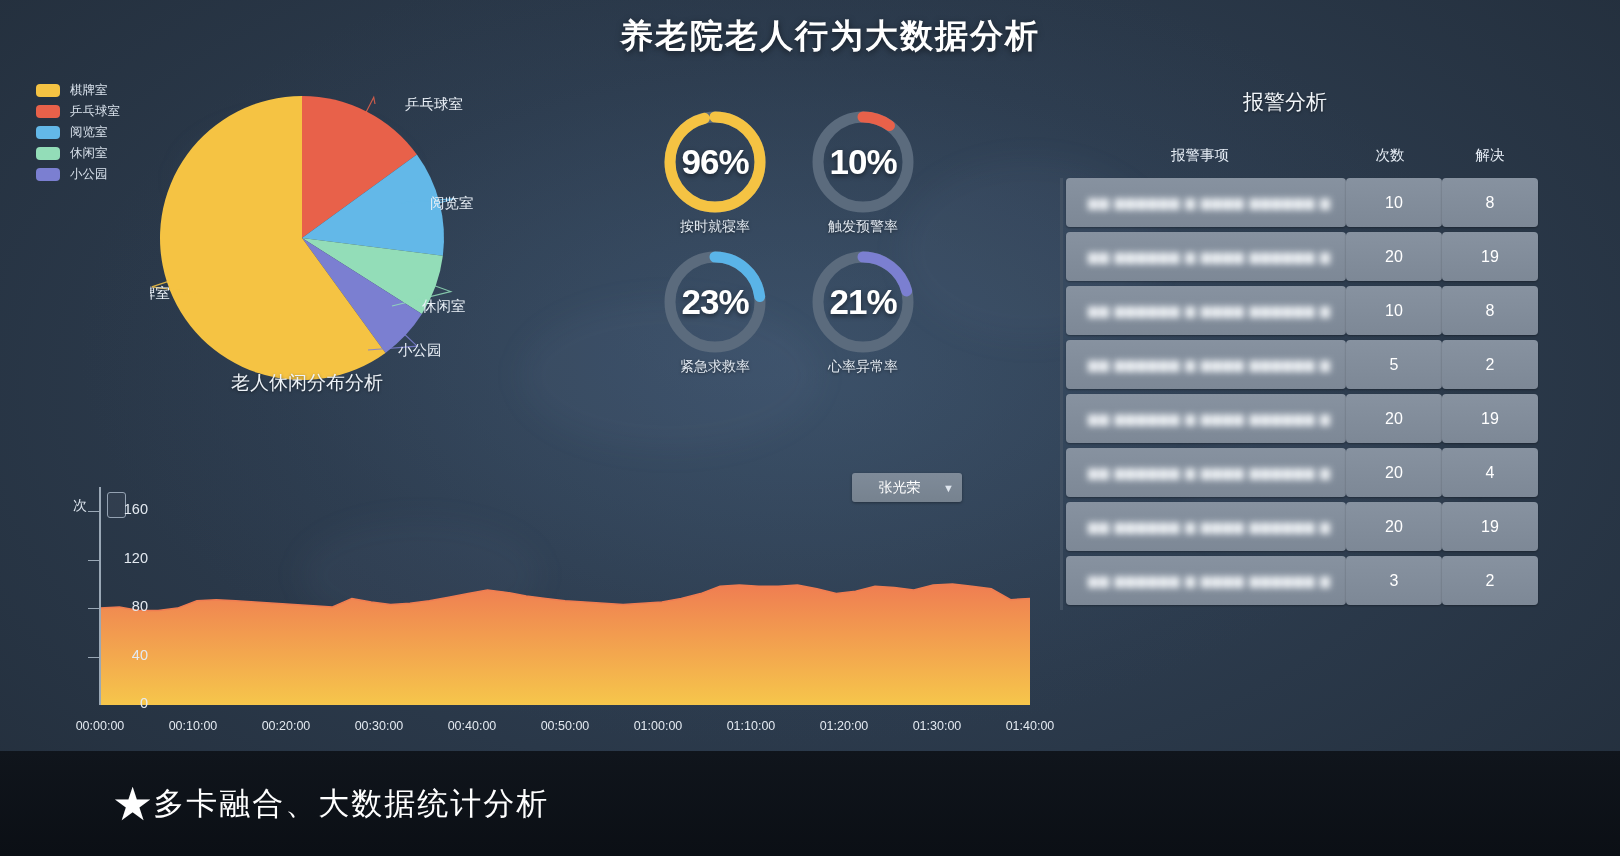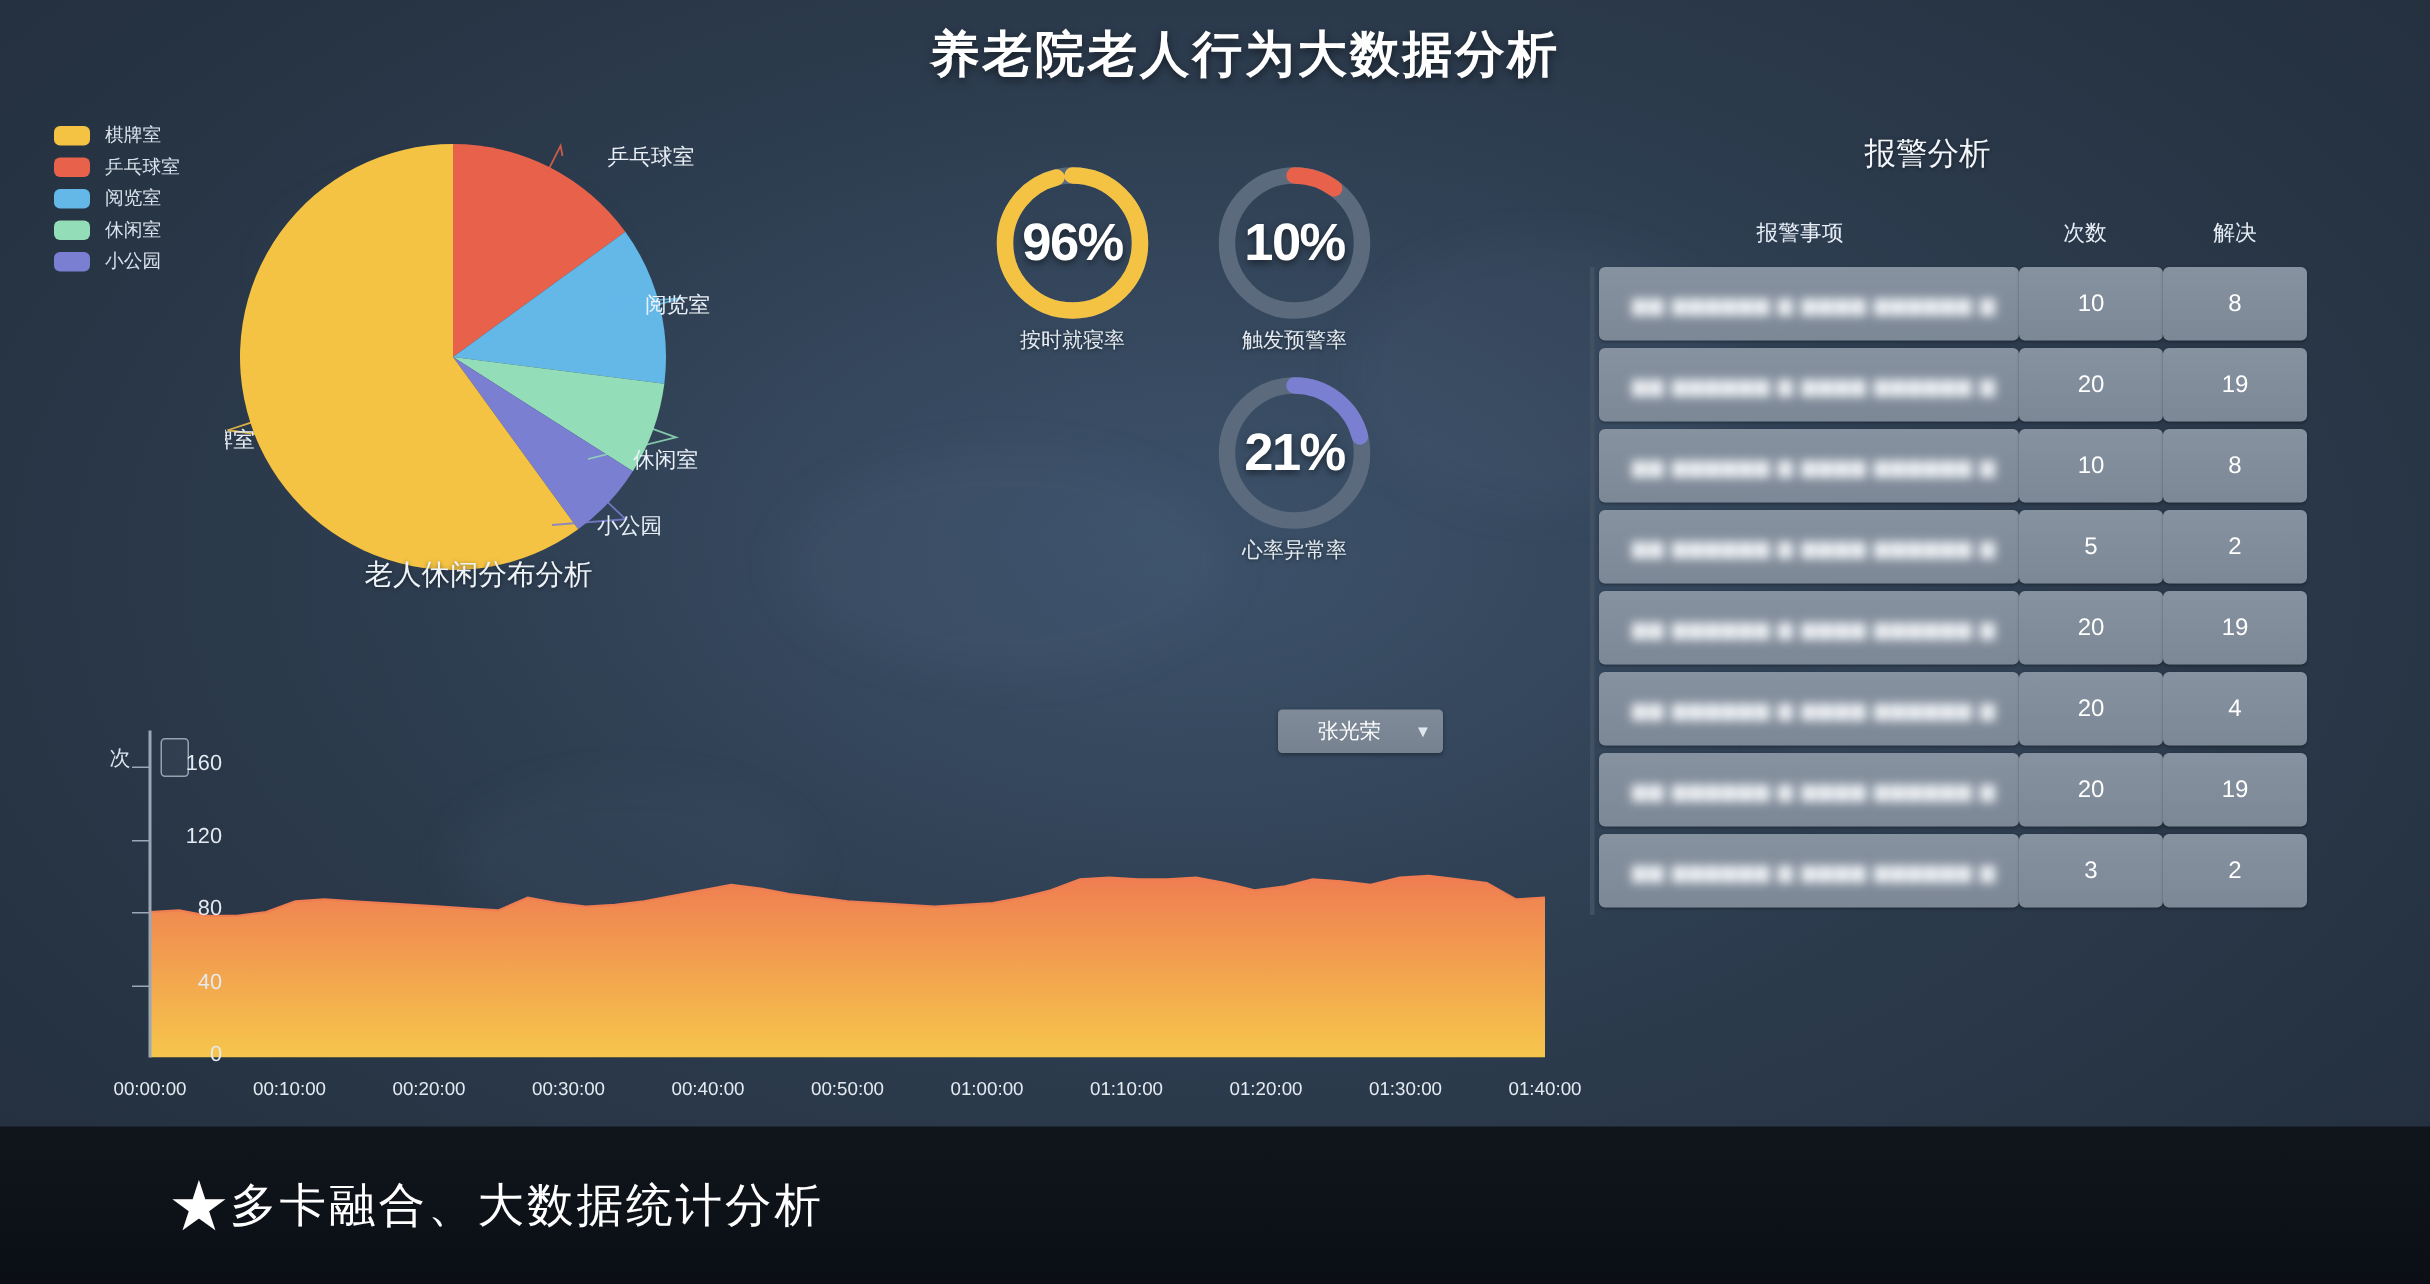--- a/index.html
+++ b/index.html
@@ -33,21 +33,21 @@
   
   #legend { position:absolute; left:36px; top:80px; }
   .lg-row { display:flex; align-items:center; height:20px; margin-bottom:1px; }
   .lg-swatch { width:24px; height:13px; border-radius:4px; margin-right:10px; }
   .lg-label { font-size:12.5px; color:#d9e2ec; white-space:nowrap; }
 
   
   #pie-wrap { position:absolute; left:150px; top:78px; width:400px; height:340px; }
   #pie-svg { position:absolute; left:0; top:0; }
   #pie-caption {
-    position:absolute; left:144px; top:370px; width:350px; text-align:center;
+    position:absolute; left:132px; top:370px; width:350px; text-align:center;
     font-size:19px; color:#eef3f8; text-shadow:0 1px 3px rgba(0,0,0,0.5);
   }
 
   
   #gauges { position:absolute; left:640px; top:108px; width:300px; height:290px; }
   .gauge { position:absolute; width:150px; height:145px; }
   .g0 { left:0;   top:0; }
   .g1 { left:148px; top:0; }
   .g2 { left:0;   top:140px; }
   .g3 { left:148px; top:140px; }
@@ -198,20 +198,28 @@
         <div class="g-val">96%</div>
         <div class="g-cap">按时就寝率</div>
       </div>
       <div class="gauge g1">
         <svg width="108" height="108" viewBox="0 0 108 108">
           <circle cx="54" cy="54" r="45" fill="none" stroke="#5b6b7d" stroke-width="11"></circle>
           <circle cx="54" cy="54" r="45" fill="none" stroke="#e8614a" stroke-width="11" stroke-linecap="round" stroke-dasharray="28.274333882308138 282.7433388230814" transform="rotate(-90 54 54)"></circle>
         </svg>
         <div class="g-val">10%</div>
         <div class="g-cap">触发预警率</div>
+      </div>
+      <div class="gauge g2">
+        <svg width="108" height="108" viewBox="0 0 108 108">
+          <circle cx="54" cy="54" r="45" fill="none" stroke="#5b6b7d" stroke-width="11"></circle>
+          <circle cx="54" cy="54" r="45" fill="none" stroke="#5ab4e8" stroke-width="11" stroke-linecap="round" stroke-dasharray="65.03096792930872 282.7433388230814" transform="rotate(-90 54 54)"></circle>
+        </svg>
+        <div class="g-val">23%</div>
+        <div class="g-cap">紧急求救率</div>
       </div>
       <div class="gauge g3">
         <svg width="108" height="108" viewBox="0 0 108 108">
           <circle cx="54" cy="54" r="45" fill="none" stroke="#5b6b7d" stroke-width="11"></circle>
           <circle cx="54" cy="54" r="45" fill="none" stroke="#7b7fd1" stroke-width="11" stroke-linecap="round" stroke-dasharray="59.3761011528471 282.7433388230814" transform="rotate(-90 54 54)"></circle>
         </svg>
         <div class="g-val">21%</div>
         <div class="g-cap">心率异常率</div>
       </div>
     </div>

